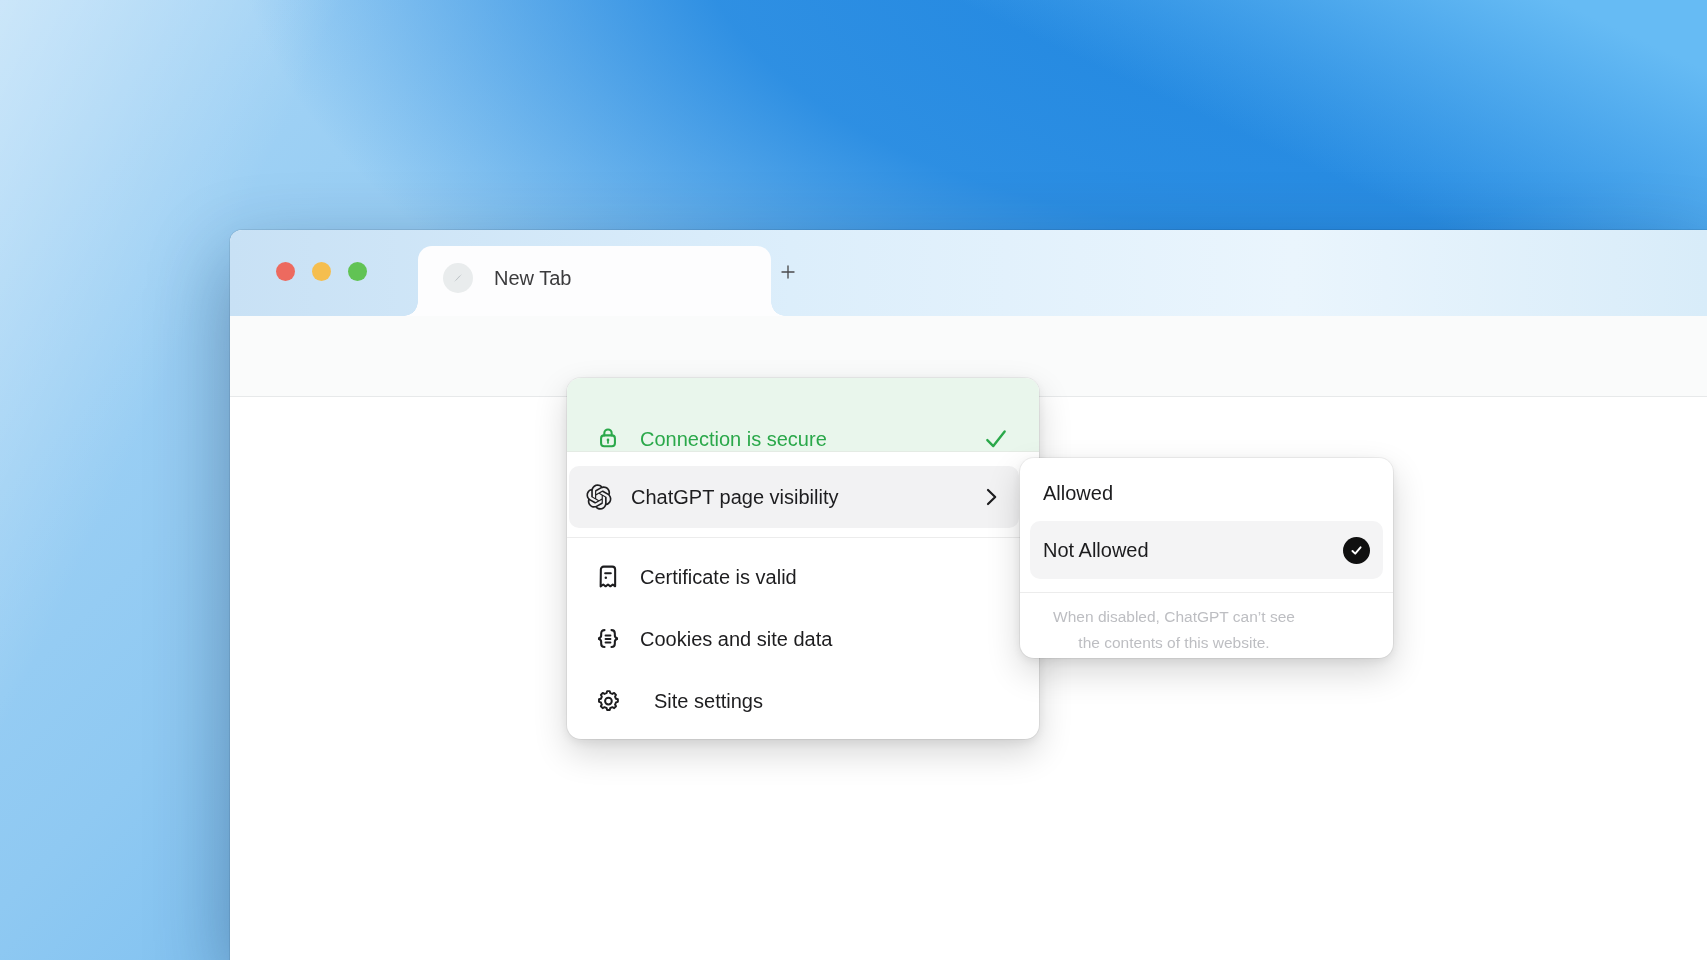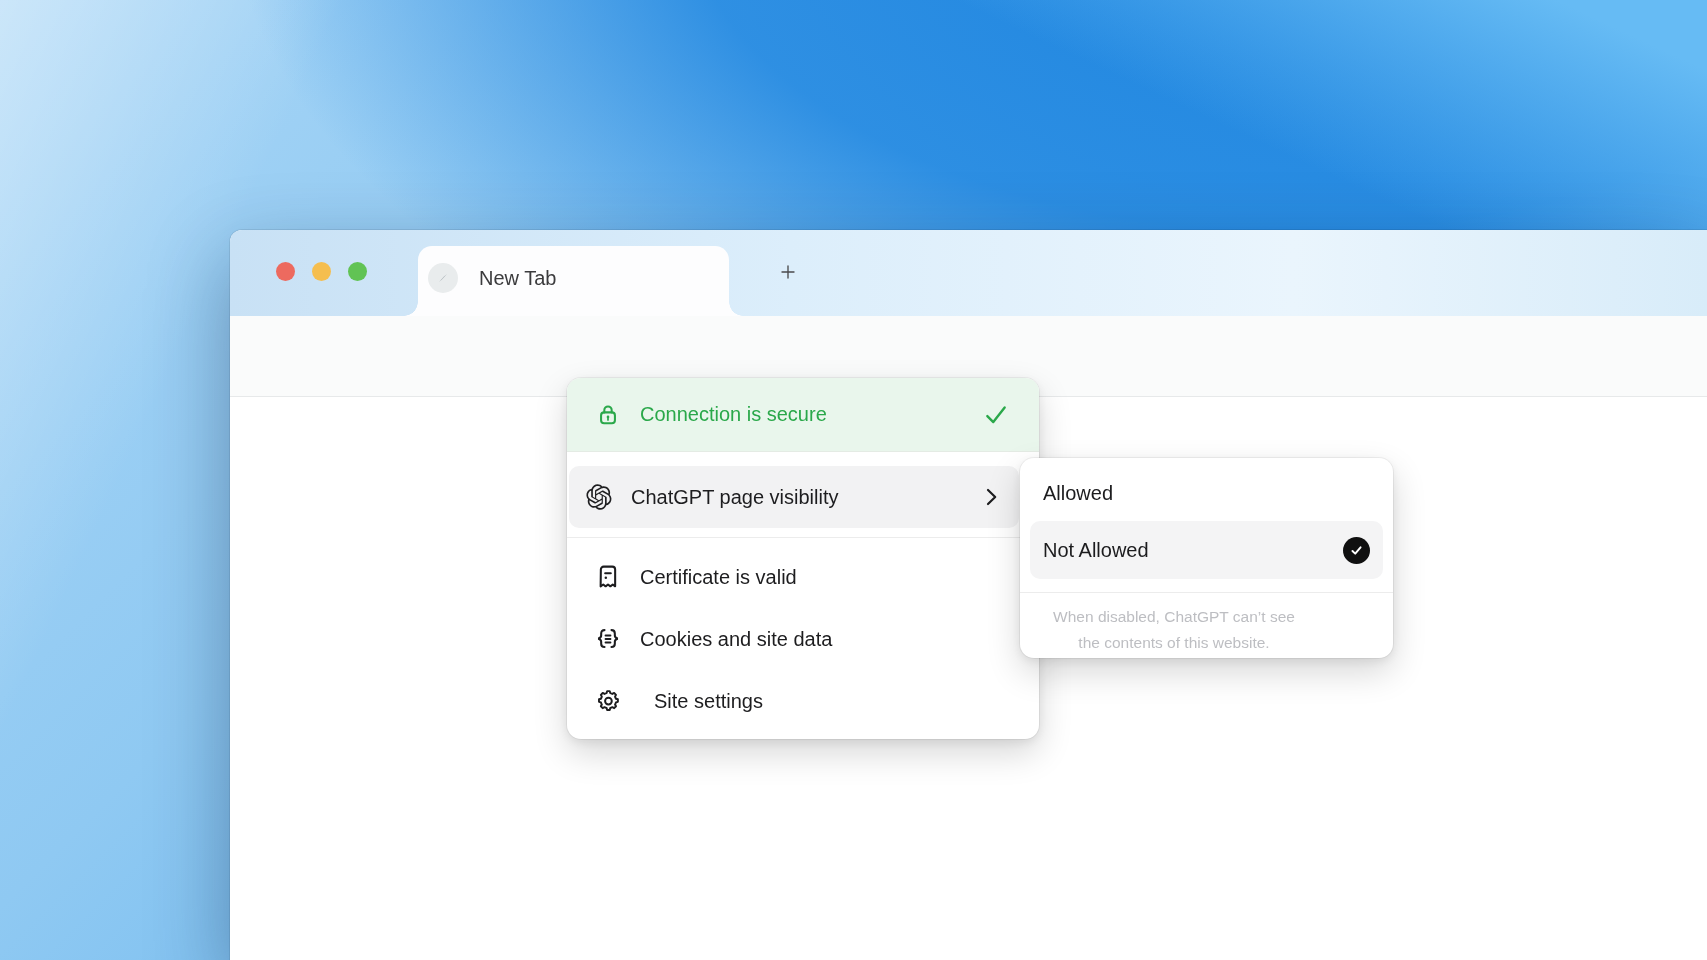--- a/index.html
+++ b/index.html
@@ -14,22 +14,22 @@
   
   .window{position:absolute;left:230px;top:230px;width:1477px;height:730px;
     border-top-left-radius:12px;overflow:hidden;background:#fff;
     box-shadow:0 30px 80px rgba(8,35,70,.38), 0 0 0 1px rgba(0,0,0,.08);}
   .tabbar{position:absolute;left:0;top:0;width:100%;height:86px;
     background:linear-gradient(90deg,#c8e1f5 0%,#dceefb 38%,#eaf5fd 72%,#d8ecf9 100%);}
   .traffic{position:absolute;top:32px;width:19px;height:19px;border-radius:50%;}
   .t-red{left:46px;background:#ed6a5f;}
   .t-yellow{left:82px;background:#f5be4f;}
   .t-green{left:118px;background:#61c354;}
-  .tab{position:absolute;left:188px;top:16px;width:311px;height:70px;background:#fdfdfe;
-    border-radius:14px 14px 0 0;display:flex;align-items:center;padding-left:10px;box-sizing:border-box;}
+  .tab{position:absolute;left:188px;top:16px;width:353px;height:70px;background:#fdfdfe;
+    border-radius:14px 14px 0 0;display:flex;align-items:center;padding-left:25px;box-sizing:border-box;}
   .tab::before{content:"";position:absolute;left:-14px;bottom:0;width:14px;height:14px;
     background:radial-gradient(circle at 0 0, rgba(0,0,0,0) 13.5px, #fdfdfe 14px);}
   .tab::after{content:"";position:absolute;right:-14px;bottom:0;width:14px;height:14px;
     background:radial-gradient(circle at 100% 0, rgba(0,0,0,0) 13.5px, #fdfdfe 14px);}
   .favicon{width:30px;height:30px;border-radius:50%;background:#e9eced;display:flex;
     align-items:center;justify-content:center;margin-bottom:6px;}
   .tab-title{margin-left:21px;margin-bottom:6px;font-size:20px;color:#3b3b3d;}
   .newtab-btn{position:absolute;left:543px;top:27px;width:30px;height:30px;display:flex;
     align-items:center;justify-content:center;border:none;background:transparent;cursor:pointer;}
   .toolbar{position:absolute;left:0;top:86px;width:100%;height:81px;background:#fafbfb;
@@ -39,21 +39,21 @@
   .addressbar{position:absolute;left:546px;top:98px;width:931px;height:56px;background:#f1f3f3;
     border-radius:12px 0 0 12px;}
   .pagesettings-btn{position:absolute;left:16px;top:14px;width:28px;height:28px;border:none;
     background:transparent;display:flex;align-items:center;justify-content:center;cursor:pointer;padding:0;}
   .content{position:absolute;left:0;top:167px;width:100%;bottom:0;background:#ffffff;}
   
   .panel{position:absolute;background:#fff;border-radius:14px;
     box-shadow:0 0 0 1px rgba(0,0,0,.05), 0 14px 34px rgba(0,0,0,.16), 0 3px 10px rgba(0,0,0,.07);}
   .sec-menu{left:567px;top:378px;width:472px;height:361px;z-index:10;}
   .sec-header{height:74px;background:#e9f6ec;border-radius:14px 14px 0 0;display:flex;
-    align-items:center;padding:0 30px 0 28px;border-bottom:1px solid #e4ebe4;box-sizing:border-box;}
+    align-items:flex-end;padding:0 30px 0 28px;border-bottom:1px solid #e4ebe4;box-sizing:border-box;}
   .sec-header-label{margin-left:19px;font-size:20px;color:#2aa84a;flex:1;}
   .menu-row{position:absolute;left:0;width:100%;height:62px;display:flex;align-items:center;
     padding:0 0 0 28px;box-sizing:border-box;cursor:pointer;}
   .menu-row .label{margin-left:19px;font-size:20px;color:#1d1d1f;flex:1;}
   .row-chatgpt{left:2px;top:88px;width:450px;height:62px;background:#f2f2f3;border-radius:10px;
     padding-left:17px;}
   .sec-divider{position:absolute;left:0;top:159px;width:100%;height:1px;background:#ececec;}
   .row-cert{top:168px;}
   .row-cookies{top:230px;}
   .row-sitesettings{top:292px;gap:14px;}

